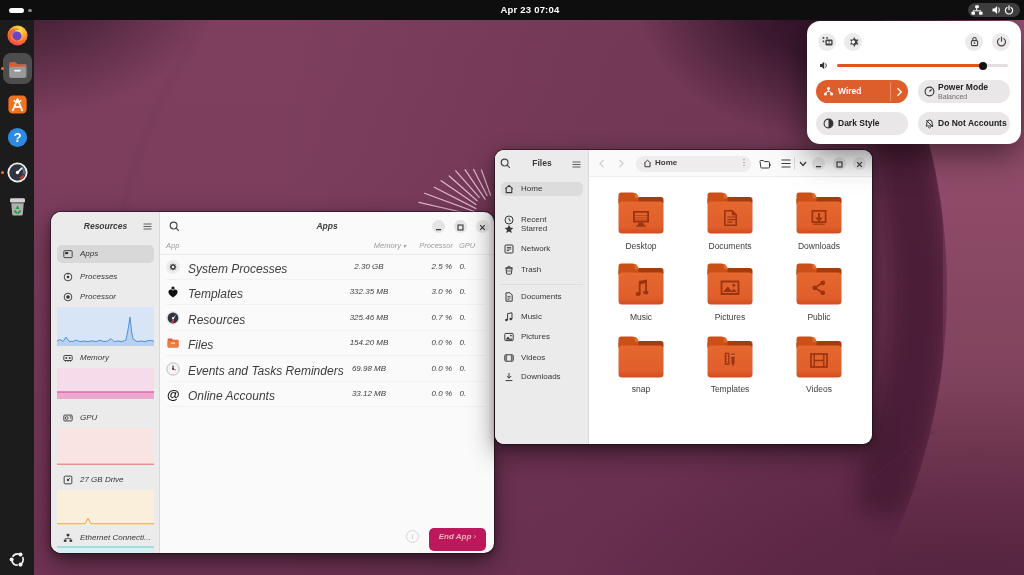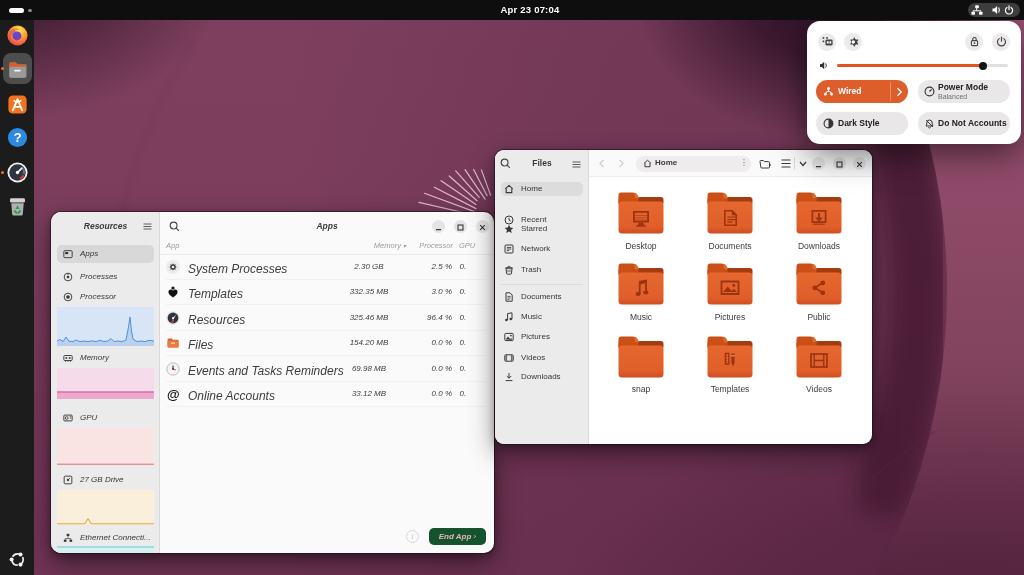--- a/index.html
+++ b/index.html
@@ -323,21 +323,21 @@
   <div class="approw" style="top:93px;">
     <span class="ai"><svg width="14" height="14" viewBox="0 0 14 14">
           <circle cx="7" cy="7" r="6.8" fill="#e8e8e8"></circle>
           <circle cx="7" cy="7" r="5.4" fill="#2f3540"></circle>
           <path d="M7 7 A 5.4 5.4 0 0 1 12.4 7" fill="none" stroke="#d04a4a" stroke-width="1.6" transform="rotate(105 7 7)"></path>
           <path d="M6.5 7.6 L10.2 3.6 L7.6 7.9 Z" fill="#fff"></path>
           <circle cx="7" cy="7" r="1" fill="#fff"></circle>
         </svg></span>
     <span class="an">Resources</span>
       <span class="am">325.46 MB</span>
-      <span class="ap">96.4 %</span>
+      <span class="ap">0.7 %</span>
       <span class="ag">0.</span>
   </div>
   <div class="approw" style="top:118.5px;">
     <span class="ai"><svg width="14" height="14" viewBox="0 0 14 14">
           <path d="M1.6 3.4 q0-1 1-1 h3.2 l1.2 1.3 h4.6 q1 0 1 1 v5.9 q0 1-1 1 h-9 q-1 0-1-1 z" fill="#e1622e"></path>
           <rect x="1.6" y="4.7" width="10.8" height="6.9" rx="1" fill="#e87c42"></rect>
           <rect x="4.9" y="6.6" width="4.2" height="1.2" rx="0.6" fill="#f6ddd0"></rect>
         </svg></span>
     <span class="an">Files</span>
       <span class="am">154.20 MB</span>
@@ -360,21 +360,21 @@
     <span class="ai"><svg width="14" height="14" viewBox="0 0 14 14">
           <text x="7" y="11.5" text-anchor="middle" font-size="13" font-weight="bold" fill="#111" font-family="Liberation Sans">@</text>
         </svg></span>
     <span class="an">Online Accounts</span>
       <span class="am">33.12 MB</span>
       <span class="ap">0.0 %</span>
       <span class="ag">0.</span>
   </div>
 
   <div style="position:absolute;left:355px;top:318px;width:13px;height:13px;border-radius:50%;color:#c3c3c3;border:1px solid #d6d6d6;font-size:8px;text-align:center;line-height:12.5px;">i</div>
-  <div style="position:absolute;left:378px;top:316px;width:57px;height:17px;background:#14532d;border-radius:5px;color:#e7b3ba;font-size:8px;font-weight:bold;text-align:center;line-height:17px;">End App <span style="font-weight:normal">›</span></div>
+  <div style="position:absolute;left:378px;top:316px;width:57px;height:23px;background:#be185d;border-radius:5px;color:#e7b3ba;font-size:8px;font-weight:bold;text-align:center;line-height:17px;">End App <span style="font-weight:normal">›</span></div>
 </div>
 
 <div id="files" class="win" style="left:495px; top:150px; width:377px; height:294px; background:#ffffff; border-radius:9px; z-index:3; overflow:hidden;">
   <div style="position:absolute;left:0;top:0;width:94px;height:294px;background:#ebebeb;border-right:1px solid #d9d9d9;"></div>
   <div style="position:absolute;left:94px;top:0;width:283px;height:27px;background:#fafafa;border-bottom:1px solid #ececec;"></div>
 
   <svg style="position:absolute;left:5px;top:8px" width="11" height="11" viewBox="0 0 11 11">
       <circle cx="4.6" cy="4.6" r="3.4" fill="none" stroke="#4a4a4a" stroke-width="1.2"></circle>
       <line x1="7.2" y1="7.2" x2="9.8" y2="9.8" stroke="#4a4a4a" stroke-width="1.2"></line>
     </svg>

